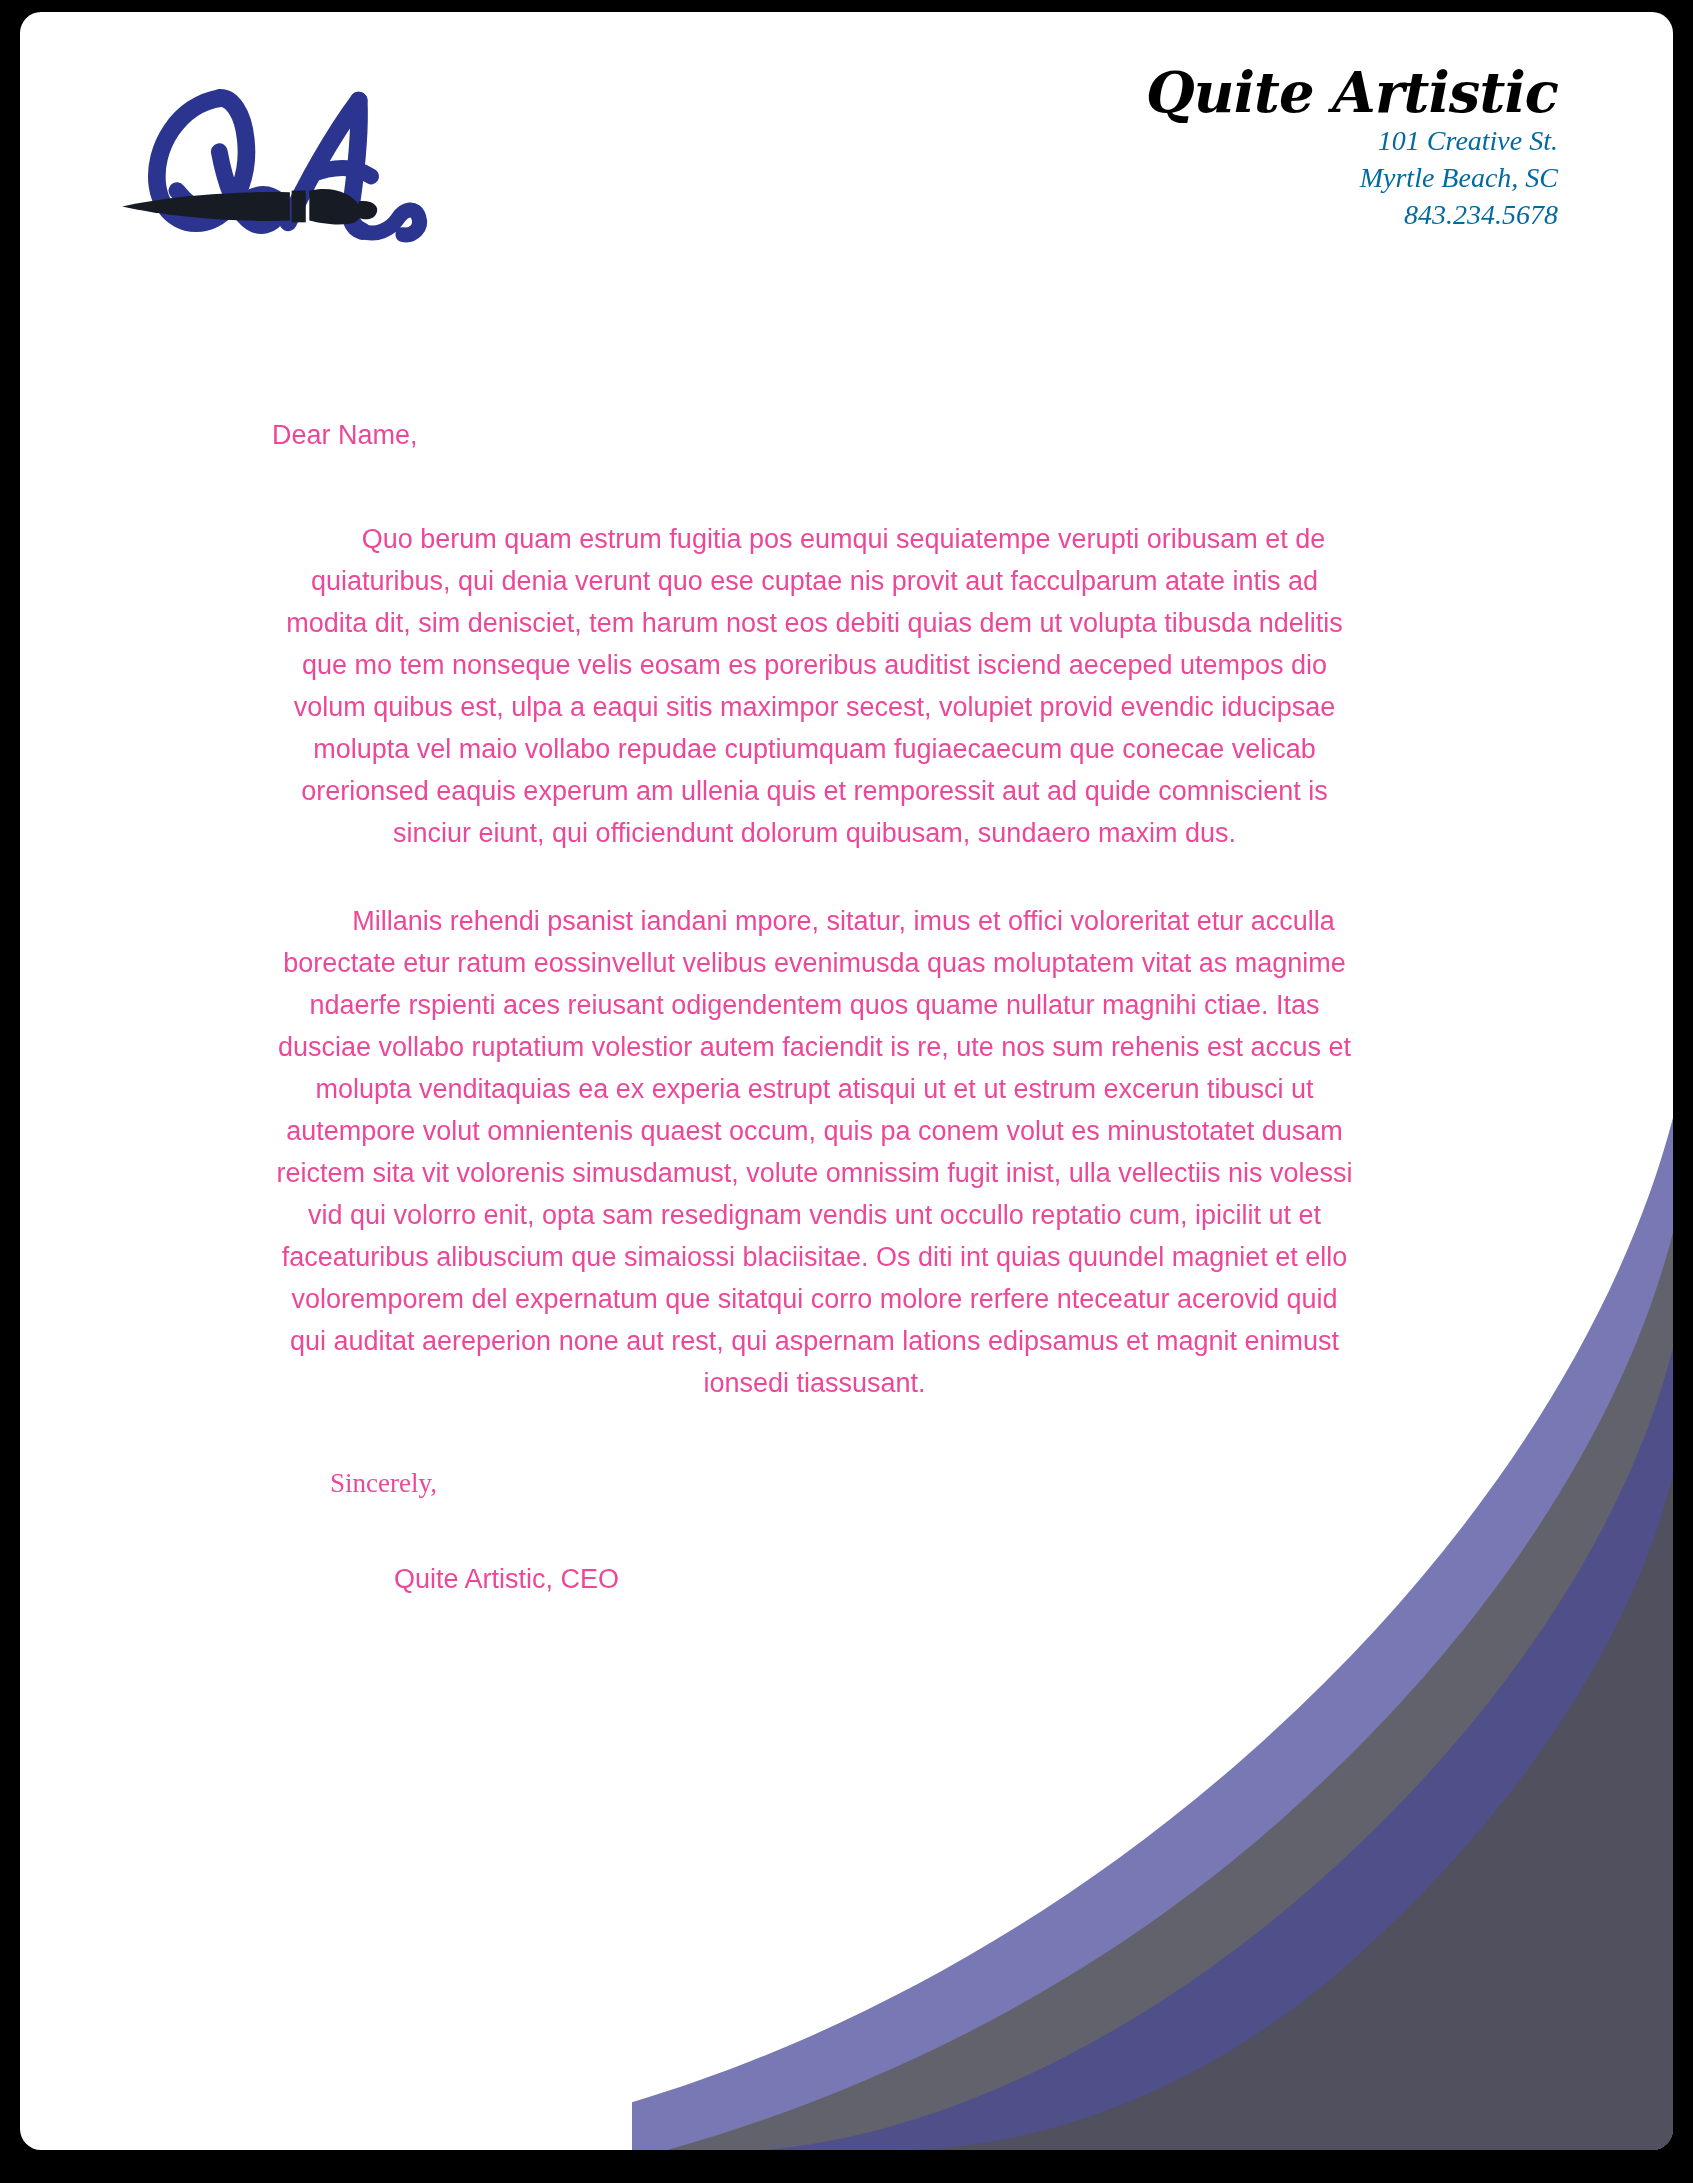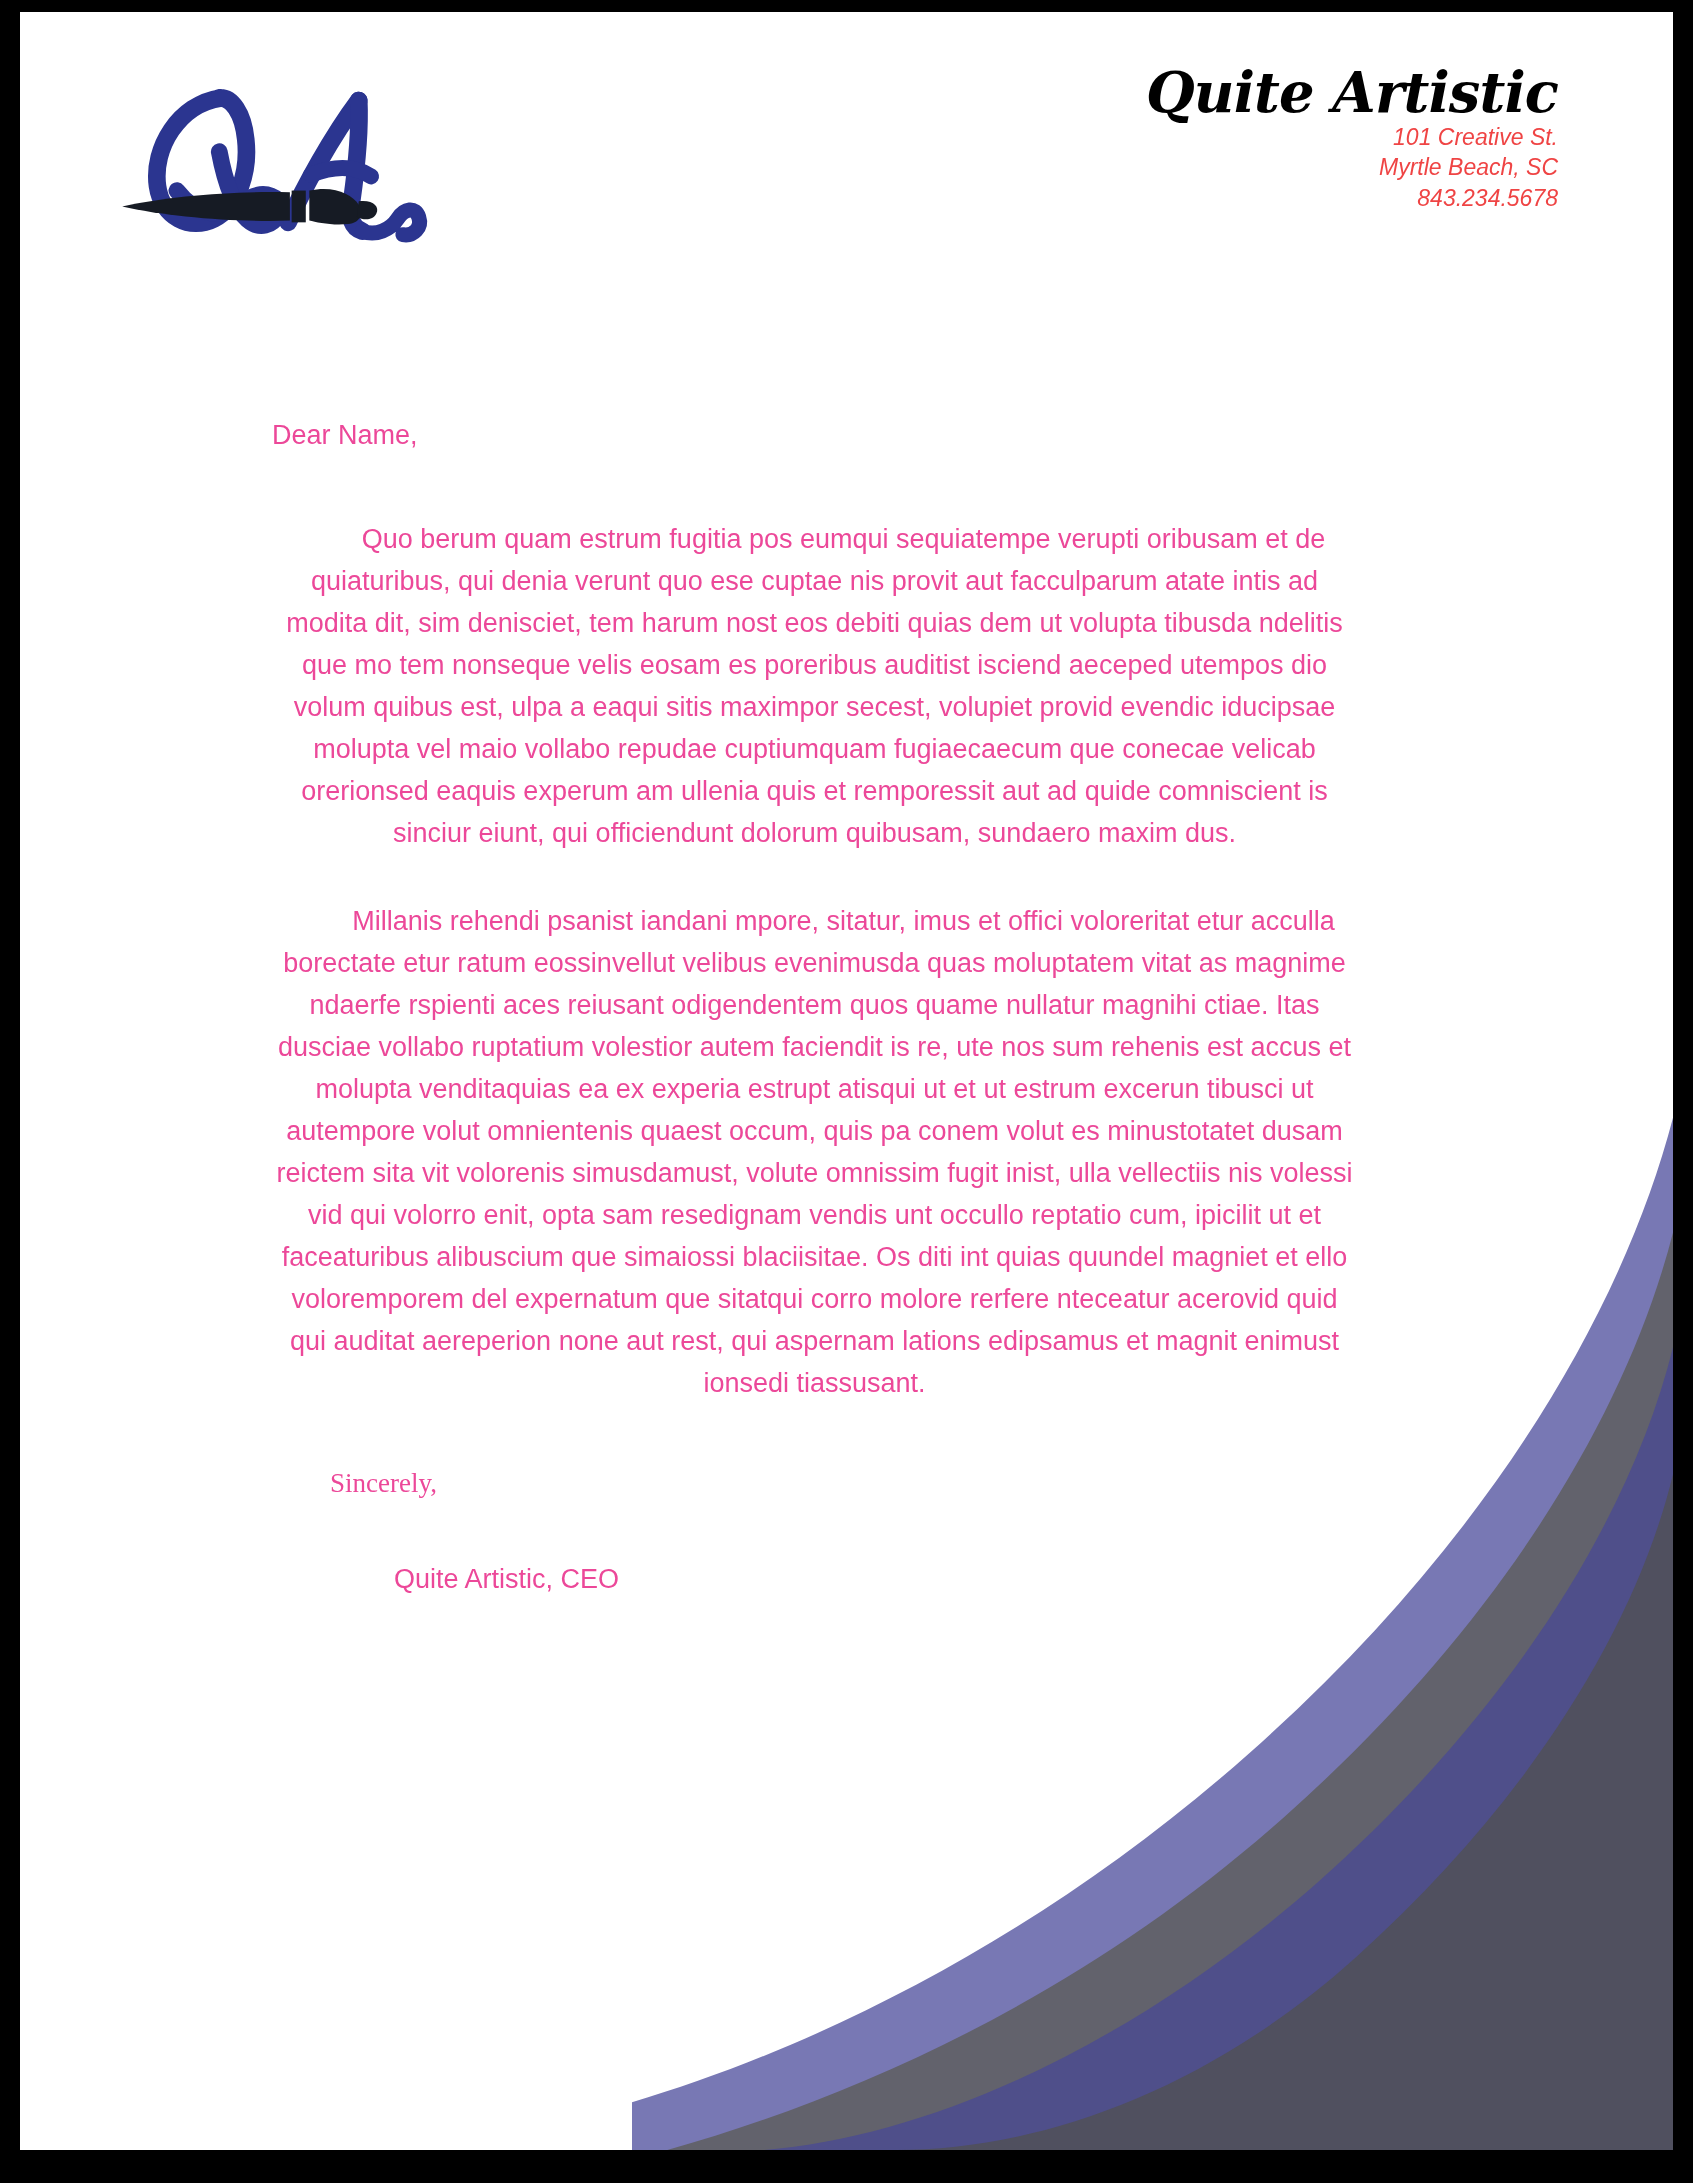--- a/index.html
+++ b/index.html
@@ -24,20 +24,21 @@
 
   
   .letter-sheet {
     position: absolute;
     left: 20px;
     top: 12.4px;
     width: 1653px;
     height: 2138px;
     background: #ffffff;
     overflow: hidden;
+    border-radius: 21px;
   }
 
   
   .letterhead-header {
     position: absolute;
     left: 0;
     top: 0;
     width: 100%;
     height: 256px;
   }
@@ -63,25 +64,25 @@
     font-family: "DejaVu Serif", serif;
     font-weight: bold;
     font-style: italic;
     font-size: 56px;
     line-height: 1.04;
     letter-spacing: -0.9px;
     color: #000000;
     white-space: nowrap;
   }
   .company-address-line {
-    font-family: Liberation Sans, sans-serif;
+    font-family: Liberation Serif, serif;
     font-style: italic;
-    font-size: 23px;
+    font-size: 28px;
     line-height: 1.33;
-    color: #ef4444;
+    color: #0369a1;
     white-space: nowrap;
   }
 
   
   .letter-body {
     position: absolute;
     left: 252px;
     top: 406px;
     width: 1085px;
     color: #ec4899;

